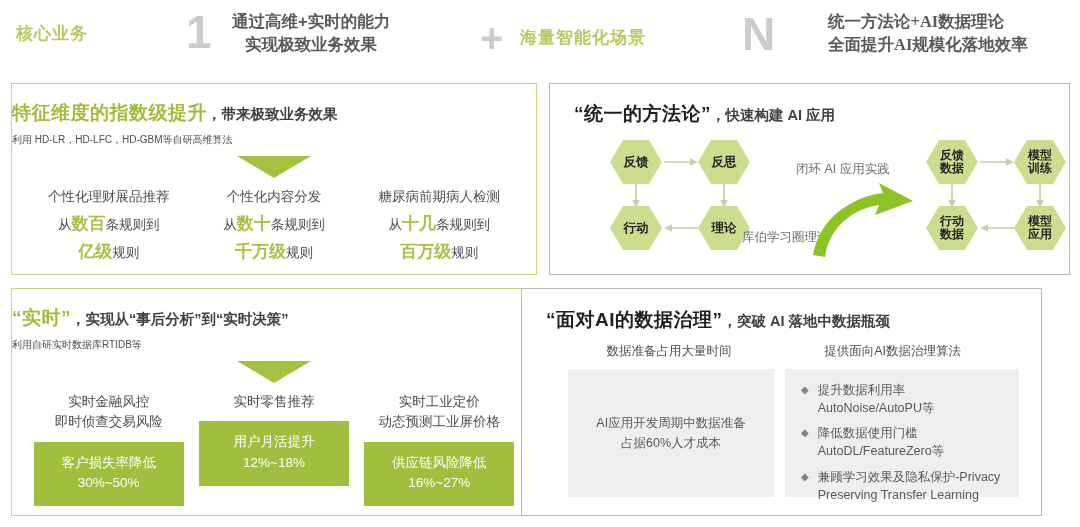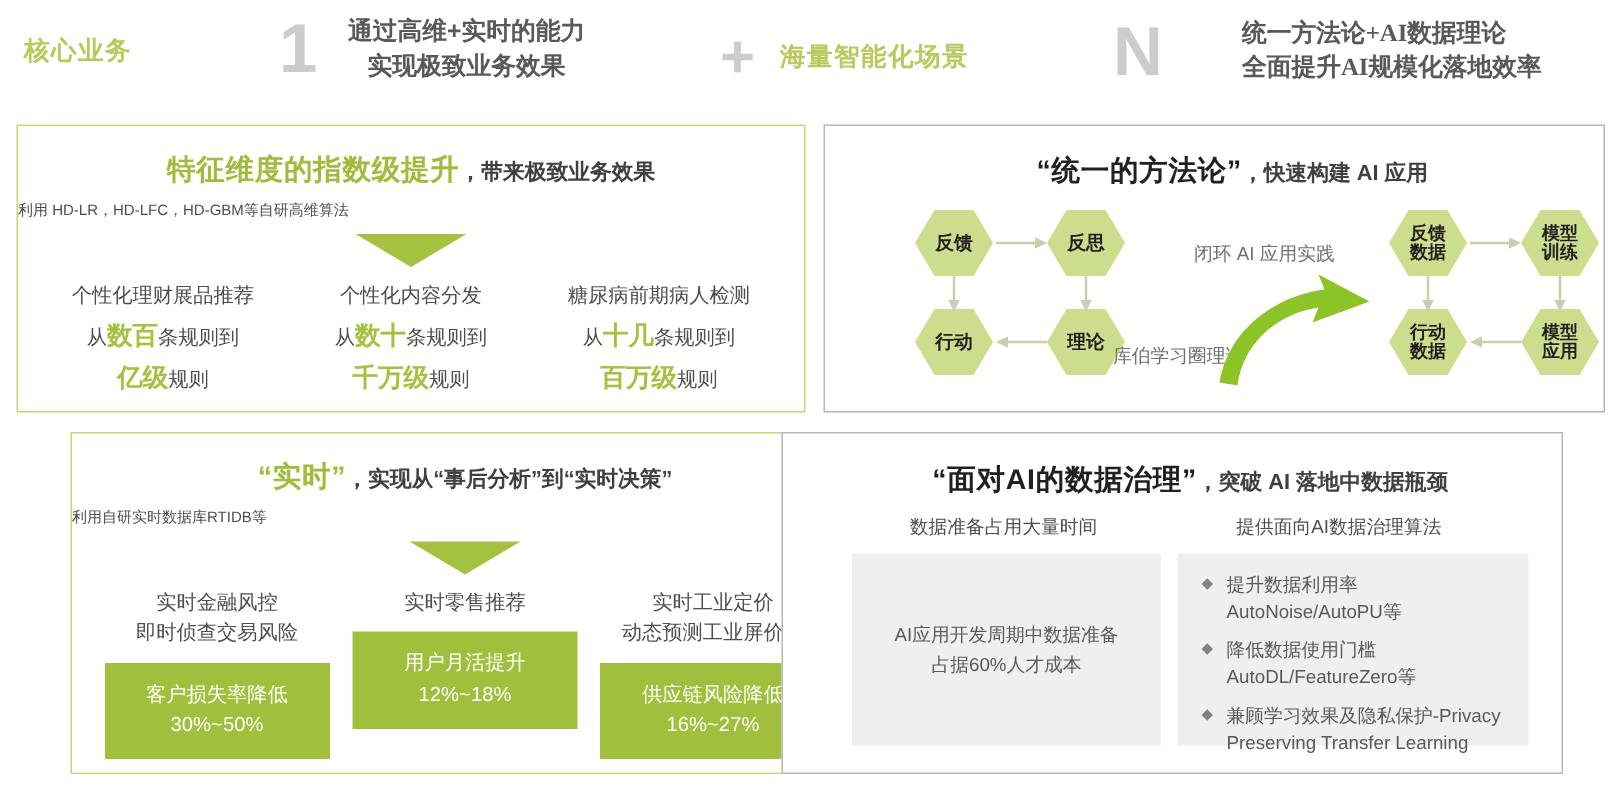--- a/index.html
+++ b/index.html
@@ -50,26 +50,26 @@
   #hdr-mass      { left: 520px; top: 26px; }
   #hdr-numN      { left: 742px; top: 11px; }
   #hdr-txtN      { left: 828px; top: 10px; font-family: Liberation Serif, serif; }
 
   
   .panel { position: absolute; background: #fffffe; }
   .panel.green  { border: 1.6px solid #c3d77f; }
   .panel.grey   { border: 1.4px solid #b8b8b8; padding-left: 24px; }
 
   #panel-tl { left: 11px;  top: 83px;  width: 526px; height: 192px; }
-  #panel-bl { left: 11px;  top: 288px; width: 526px; height: 228px; margin-left: 36px; }
+  #panel-bl { left: 11px;  top: 288px; width: 526px; height: 228px; }
   #panel-tr { left: 549px; top: 83px;  width: 521px; height: 192px; }
   #panel-br { left: 521px; top: 288px; width: 521px; height: 228px; }
 
   
-  .panel-head { text-align: center; white-space: nowrap; }
+  .panel-head { white-space: nowrap; }
   .ph-strong {
     color: #9fbc3c;
     font-size: 19px;
     font-weight: bold;
     letter-spacing: .5px;
   }
   .ph-strong.dark { color: #231f20; }
   .ph-rest {
     color: #404041;
     font-size: 14.5px;

